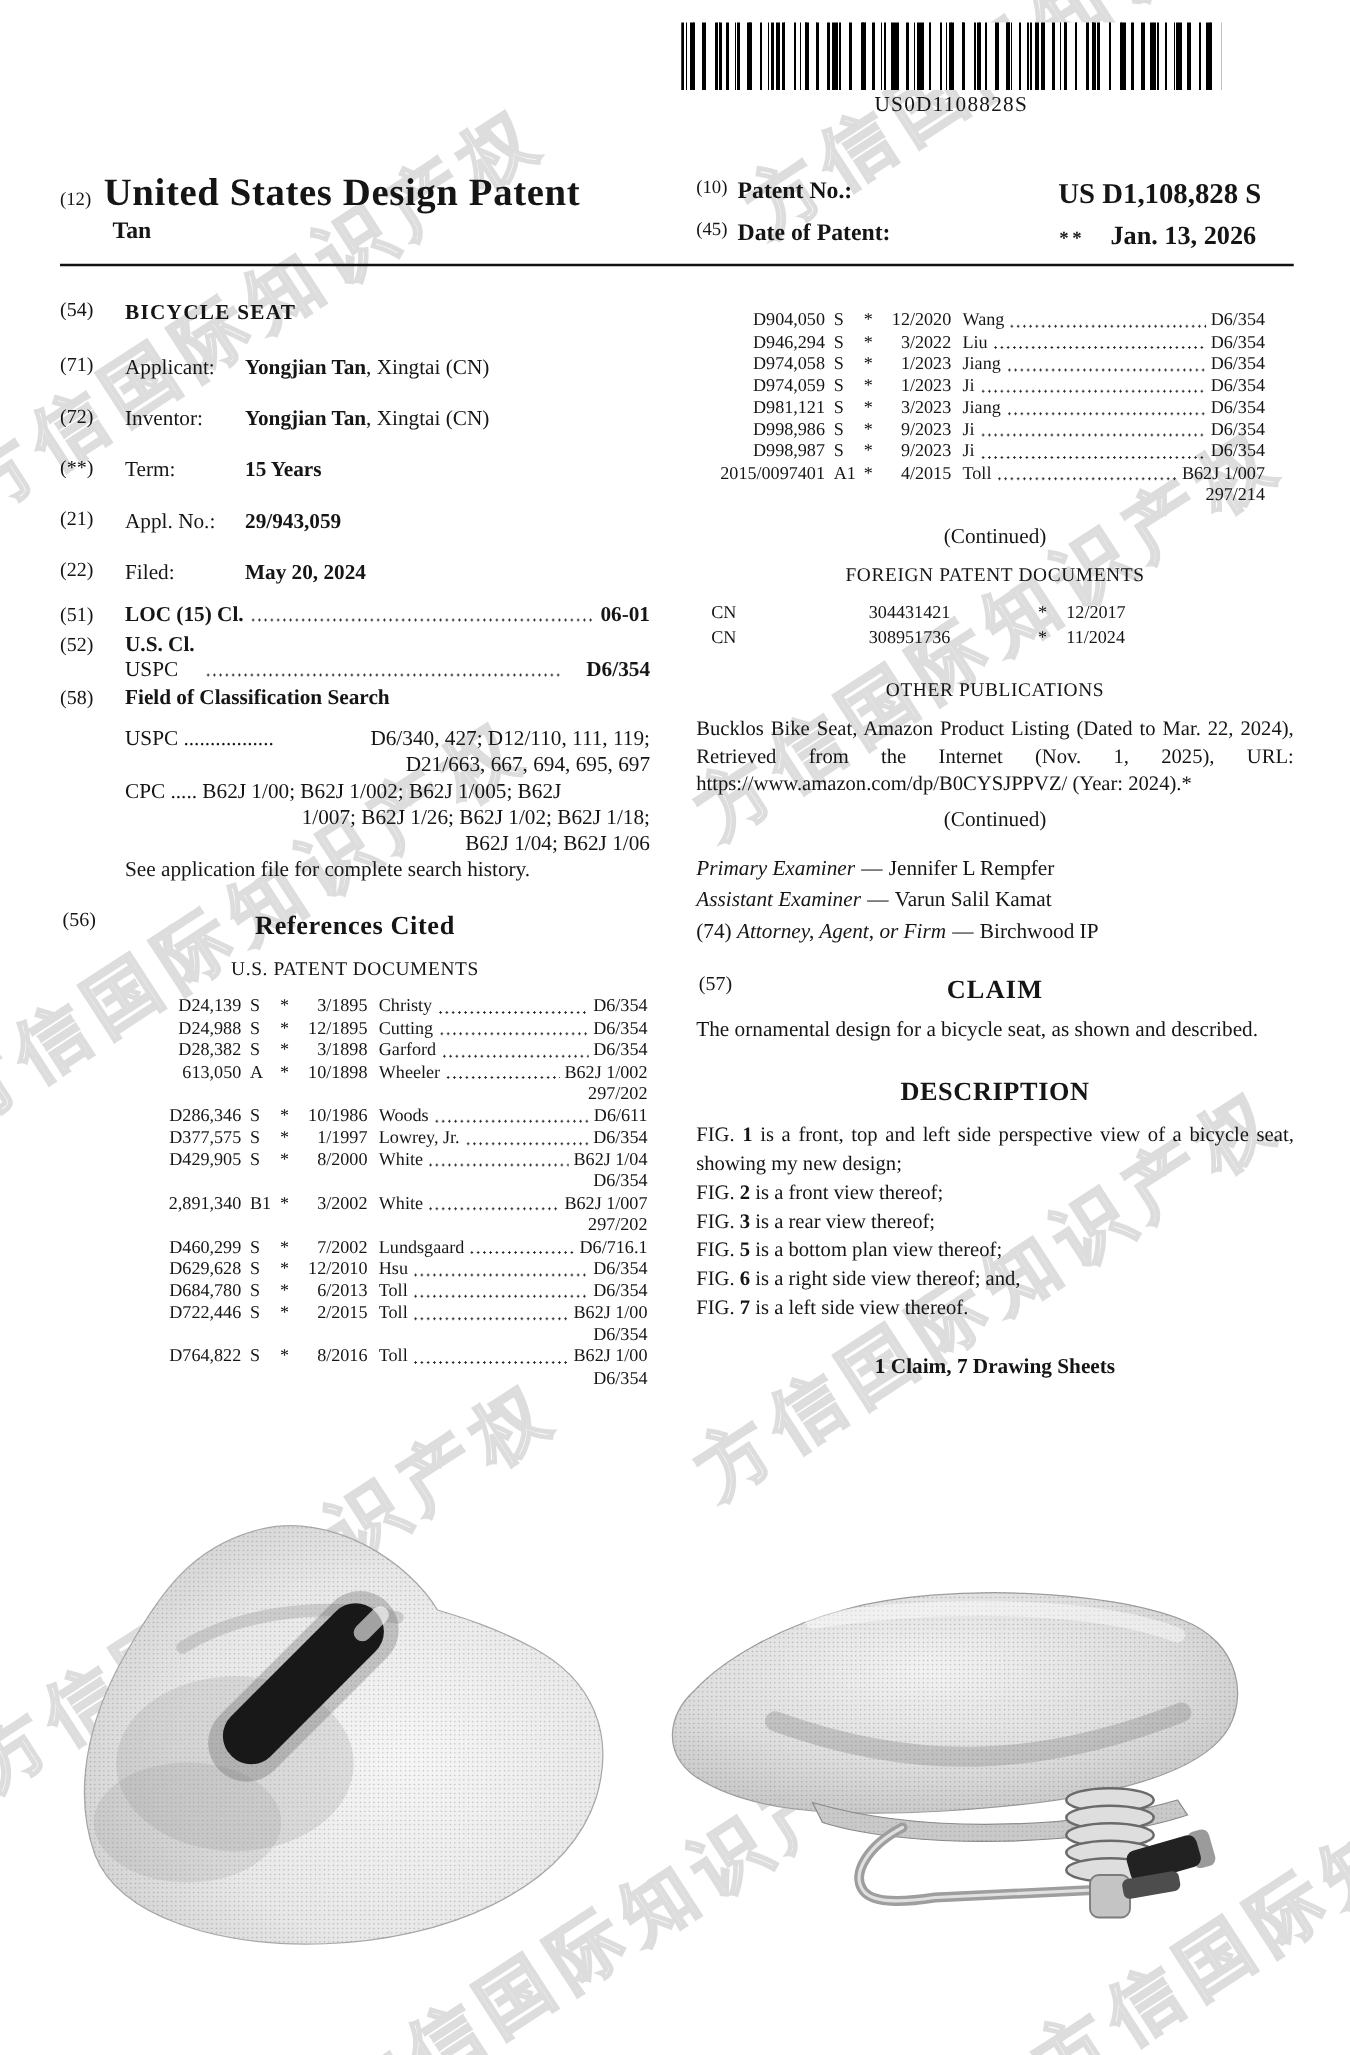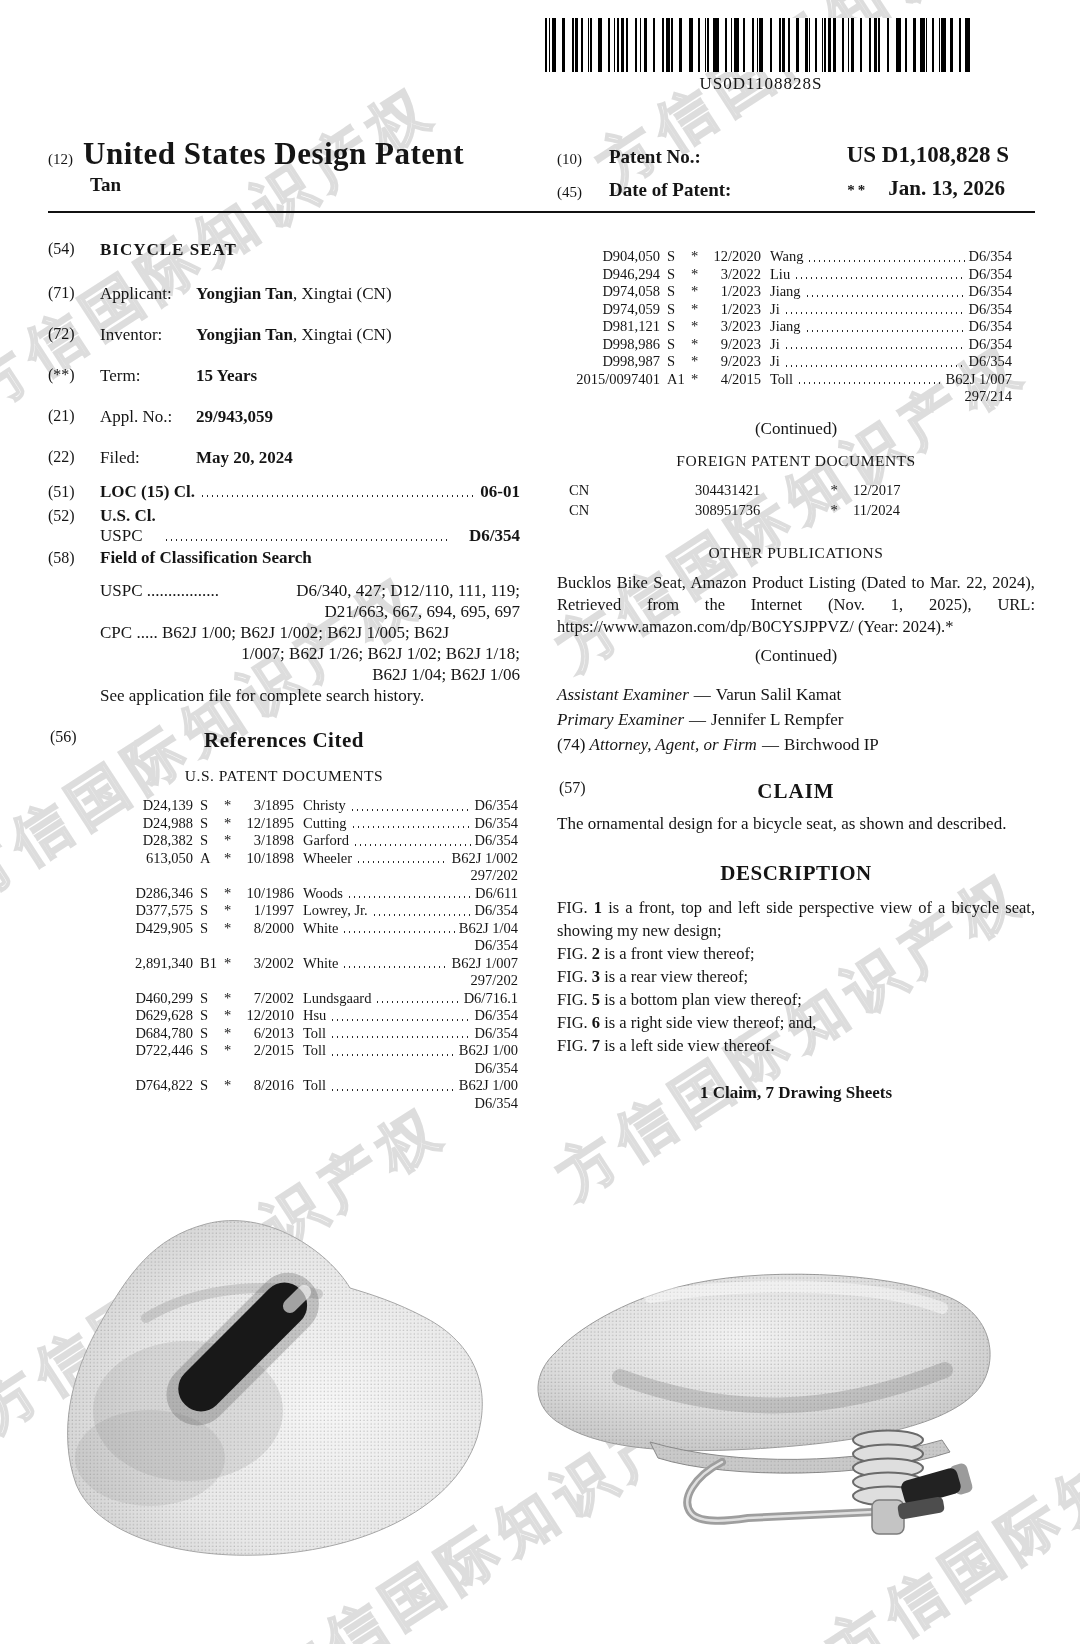--- a/index.html
+++ b/index.html
@@ -16,21 +16,21 @@
      repeating-linear-gradient(90deg,transparent 0 4px,#000 4px 5px,transparent 5px 13px),
      repeating-linear-gradient(90deg,transparent 0 7px,#000 7px 10px,transparent 10px 23px);}
   #barcode-label{font-size:17px;letter-spacing:1px;margin-top:2px;}
   
   #hdr-left{position:absolute;left:48px;top:136px;z-index:1;}
   .hdr-title-row{display:flex;align-items:baseline;gap:10px;}
   .tagnum{font-size:15px;}
   .main-title{font-size:31px;font-weight:bold;letter-spacing:0.5px;}
   .inv-short{font-size:19px;font-weight:bold;margin:2px 0 0 42px;}
   #hdr-right{position:absolute;left:557px;top:142px;width:478px;z-index:1;}
-  .hr-row{display:flex;align-items:flex-end;margin-bottom:8px;gap:19px;}
+  .hr-row{display:flex;align-items:flex-start;margin-bottom:8px;}
   .hr-label{font-size:19px;font-weight:bold;margin-left:8px;}
   .hr-val{font-size:23px;font-weight:bold;margin-left:auto;padding-right:26px;white-space:nowrap;}
   .hr-val2{font-size:21px;font-weight:bold;margin-left:auto;padding-right:30px;white-space:nowrap;}
   .stars{font-size:15px;font-weight:bold;letter-spacing:3px;margin-right:20px;}
   #hdr-rule{position:absolute;left:48px;top:211px;width:987px;border-top:2px solid #111;z-index:1;}
   
   #col-left{position:absolute;left:48px;top:240px;width:472px;z-index:1;font-size:17px;}
   #col-right{position:absolute;left:557px;top:240px;width:478px;z-index:1;font-size:17px;}
   .bib-row{display:flex;margin-bottom:21px;}
   .bib-tag{width:52px;flex:none;font-size:16px;}
@@ -497,24 +497,24 @@
       </div>
 
     <div class="sub-head" style="margin:24px 0 10px;">OTHER PUBLICATIONS</div>
 
     <div class="pub-par">Bucklos Bike Seat, Amazon Product Listing (Dated to Mar. 22, 2024), Retrieved from the Internet (Nov. 1, 2025), URL: https://www.amazon.com/dp/B0CYSJPPVZ/ (Year: 2024).*</div>
 
     <div class="centered-note" style="margin:8px 0 6px;">(Continued)</div>
 
     <div class="staff">
       <div>
+        <i>Primary Examiner</i><span class="dash">—</span><span>Jennifer L Rempfer</span>
+      </div>
+      <div>
         <i>Assistant Examiner</i><span class="dash">—</span><span>Varun Salil Kamat</span>
-      </div>
-      <div>
-        <i>Primary Examiner</i><span class="dash">—</span><span>Jennifer L Rempfer</span>
       </div>
       <div>
         <span>(74)</span>&nbsp;<i>Attorney, Agent, or Firm</i><span class="dash">—</span><span>Birchwood IP</span>
       </div>
     </div>
 
     <div class="sec-row" style="margin-top:22px;margin-bottom:8px;">
       <span class="sec-tag">(57)</span>
       <span class="sec-head" style="letter-spacing:1px;">CLAIM</span>
     </div>

